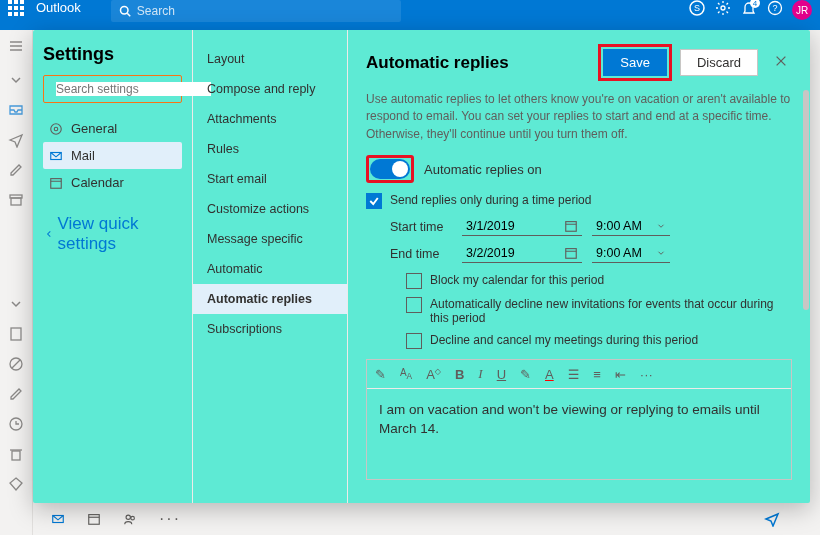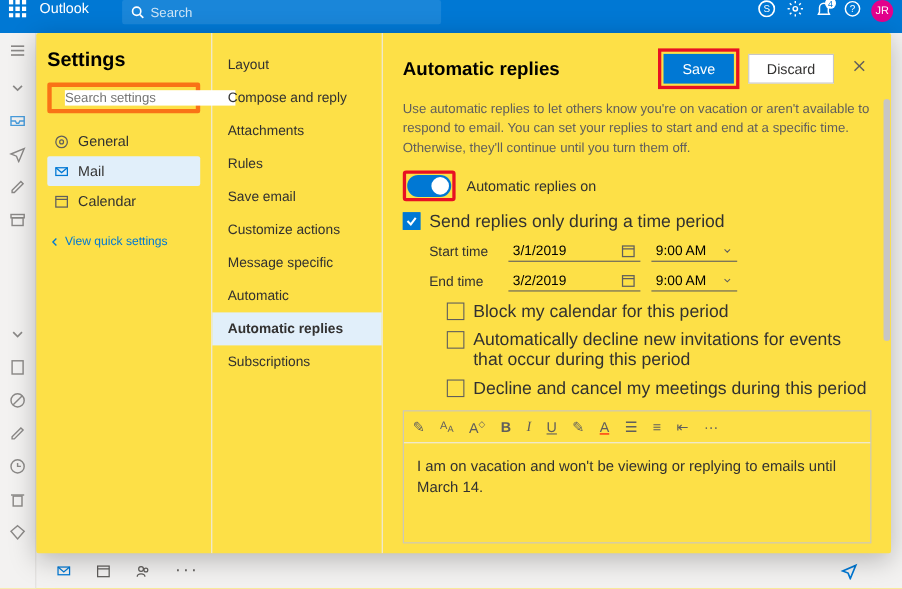--- a/index.html
+++ b/index.html
@@ -20,31 +20,31 @@
 .rail { position: absolute; left: 0; top: 30px; bottom: 0; width: 33px; background: #f3f2f1; border-right: 1px solid #e1dfdd; display: flex; flex-direction: column; align-items: center; padding-top: 8px; gap: 14px; color: #605e5c; }
 .rail .ricon { width: 16px; height: 16px; opacity: 0.7; }
 .rail .collapse { margin-bottom: 4px; }
 
 
 .bottombar { position: absolute; left: 33px; bottom: 0; height: 32px; display: flex; align-items: center; gap: 22px; padding-left: 18px; color: #605e5c; }
 .bottombar svg { width: 14px; height: 14px; }
 .send-arrow { position: absolute; right: 40px; bottom: 8px; color: #0078d4; }
 
 
-.modal { position: absolute; left: 33px; top: 30px; right: 10px; bottom: 32px; background: #fde047; box-shadow: 0 6px 24px rgba(0,0,0,0.25); display: flex; border-radius: 2px; overflow: hidden; }
+.modal { position: absolute; left: 33px; top: 30px; right: 10px; bottom: 32px; background: #5eead4; box-shadow: 0 6px 24px rgba(0,0,0,0.25); display: flex; border-radius: 2px; overflow: hidden; }
 
 .col1 { width: 160px; padding: 14px 10px; border-right: 1px solid #edebe9; }
 .col1 h1 { font-size: 18px; font-weight: 600; margin-bottom: 10px; }
-.search-settings { border: 4px solid #f97316; height: 28px; display: flex; align-items: center; padding: 0 6px; border-radius: 2px; margin-bottom: 12px; }
+.search-settings { border: 1px solid #f97316; height: 28px; display: flex; align-items: center; padding: 0 6px; border-radius: 2px; margin-bottom: 12px; }
 .search-settings svg { margin-right: 6px; color: #605e5c; }
 .search-settings input { border: none; outline: none; font-size: 12px; flex: 1; }
 .cat-item { display: flex; align-items: center; gap: 8px; padding: 6px 6px; font-size: 13px; color: #323130; cursor: pointer; border-radius: 2px; }
 .cat-item.active { background: #e1effa; }
 .cat-item svg { color: #605e5c; }
-.quick-link { display: flex; align-items: center; gap: 4px; color: #0078d4; font-size: 11px; margin-top: 14px; padding: 4px 2px; cursor: pointer; }
+.quick-link { display: flex; align-items: center; gap: 4px; color: #0078d4; font-size: 17px; margin-top: 14px; padding: 4px 2px; cursor: pointer; }
 
 .col2 { width: 155px; padding: 14px 0; border-right: 1px solid #edebe9; }
 .sub-item { padding: 8px 14px; font-size: 12.5px; color: #323130; cursor: pointer; }
 .sub-item.active { background: #e1effa; font-weight: 600; }
 
 .col3 { flex: 1; padding: 14px 18px 14px 18px; position: relative; overflow-y: auto; }
 .panel-head { display: flex; align-items: center; margin-bottom: 10px; }
 .panel-head h2 { font-size: 17px; font-weight: 600; flex: 1; }
 .btn { font-size: 13px; padding: 5px 16px; border: 1px solid transparent; cursor: pointer; }
 .btn-primary { background: #0078d4; color: #fff; }
@@ -52,21 +52,21 @@
 .close-x { margin-left: 12px; color: #605e5c; cursor: pointer; padding: 4px; }
 .save-wrap { border: 3px solid #e81123; padding: 2px 2px; display: inline-block; }
 
 .desc { font-size: 12px; color: #605e5c; line-height: 1.45; margin-bottom: 12px; }
 .toggle-row { display: flex; align-items: center; gap: 10px; margin-bottom: 10px; }
 .toggle { width: 40px; height: 20px; border-radius: 10px; background: #0078d4; position: relative; }
 .toggle::after { content: ""; position: absolute; right: 2px; top: 2px; width: 16px; height: 16px; background: #fff; border-radius: 50%; }
 .toggle-wrap { border: 3px solid #e81123; padding: 1px; display: inline-block; border-radius: 3px; }
 .toggle-label { font-size: 13px; color: #323130; }
 
-.check-row { display: flex; align-items: flex-start; gap: 8px; font-size: 16px; color: #323130; margin-bottom: 8px; }
+.check-row { display: flex; align-items: flex-start; gap: 8px; font-size: 12px; color: #323130; margin-bottom: 8px; }
 .checkbox { width: 16px; height: 16px; border: 1px solid #605e5c; flex-shrink: 0; display: flex; align-items: center; justify-content: center; }
 .checkbox.checked { background: #0078d4; border-color: #0078d4; color: #fff; }
 .indent2 { margin-left: 40px; }
 
 .time-row { display: flex; align-items: center; gap: 10px; margin-bottom: 8px; font-size: 12.5px; margin-left: 24px; }
 .time-row .lbl { width: 62px; color: #323130; }
 .date-field, .time-field { border-bottom: 1px solid #605e5c; padding: 2px 4px; display: flex; align-items: center; gap: 8px; }
 .date-field { width: 120px; justify-content: space-between; }
 .time-field { width: 78px; justify-content: space-between; }
 .cal-icon, .chev { color: #605e5c; }
@@ -240,21 +240,21 @@
         </svg>
       <span>View quick settings</span>
     </div>
   </div>
 
   <div class="col2">
     <div class="sub-item">Layout</div>
     <div class="sub-item">Compose and reply</div>
     <div class="sub-item">Attachments</div>
     <div class="sub-item">Rules</div>
-    <div class="sub-item">Save email</div>
+    <div class="sub-item">Start email</div>
     <div class="sub-item">Customize actions</div>
     <div class="sub-item">Message specific</div>
     <div class="sub-item">Automatic</div>
     <div class="sub-item active">Automatic replies</div>
     <div class="sub-item">Subscriptions</div>
   </div>
 
   <div class="col3">
     <div class="panel-head">
       <h2>Automatic replies</h2>

